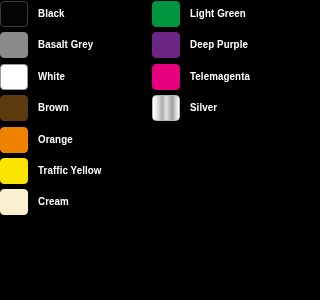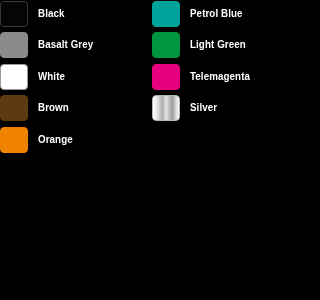--- a/index.html
+++ b/index.html
@@ -87,29 +87,37 @@
         <div class="swatch-label">White</div>
       </div>
       <div class="swatch-row">
         <div class="swatch-chip" style="background: rgb(93, 58, 16); border: 1px solid rgb(93, 58, 16);"></div>
         <div class="swatch-label">Brown</div>
       </div>
       <div class="swatch-row">
         <div class="swatch-chip" style="background: rgb(239, 130, 0); border: 1px solid rgb(239, 130, 0);"></div>
         <div class="swatch-label">Orange</div>
       </div>
+      <div class="swatch-row">
+        <div class="swatch-chip" style="background: rgb(251, 229, 0); border: 1px solid rgb(251, 229, 0);"></div>
+        <div class="swatch-label">Traffic Yellow</div>
+      </div>
+      <div class="swatch-row">
+        <div class="swatch-chip" style="background: rgb(250, 239, 206); border: 1px solid rgb(250, 239, 206);"></div>
+        <div class="swatch-label">Cream</div>
+      </div>
     </div>
   <div class="column right">
       <div class="swatch-row">
-        <div class="swatch-chip" style="background: rgb(0, 163, 155); border: 1px solid rgb(0, 163, 155);"></div>
-        <div class="swatch-label">Petrol Blue</div>
+        <div class="swatch-chip" style="background: rgb(0, 150, 64); border: 1px solid rgb(0, 150, 64);"></div>
+        <div class="swatch-label">Light Green</div>
       </div>
       <div class="swatch-row">
-        <div class="swatch-chip" style="background: rgb(0, 150, 64); border: 1px solid rgb(0, 150, 64);"></div>
-        <div class="swatch-label">Light Green</div>
+        <div class="swatch-chip" style="background: rgb(107, 37, 133); border: 1px solid rgb(107, 37, 133);"></div>
+        <div class="swatch-label">Deep Purple</div>
       </div>
       <div class="swatch-row">
         <div class="swatch-chip" style="background: rgb(230, 0, 126); border: 1px solid rgb(230, 0, 126);"></div>
         <div class="swatch-label">Telemagenta</div>
       </div>
       <div class="swatch-row">
         <div class="swatch-chip" style="background: linear-gradient(90deg, rgb(255, 255, 255) 0%, rgb(237, 237, 237) 12%, rgb(207, 207, 207) 24%, rgb(171, 171, 171) 36%, rgb(228, 228, 228) 50%, rgb(194, 194, 194) 62%, rgb(157, 157, 157) 74%, rgb(214, 214, 214) 88%, rgb(253, 253, 253) 100%); border: 1px solid rgb(180, 180, 180);"></div>
         <div class="swatch-label">Silver</div>
       </div>
     </div>

